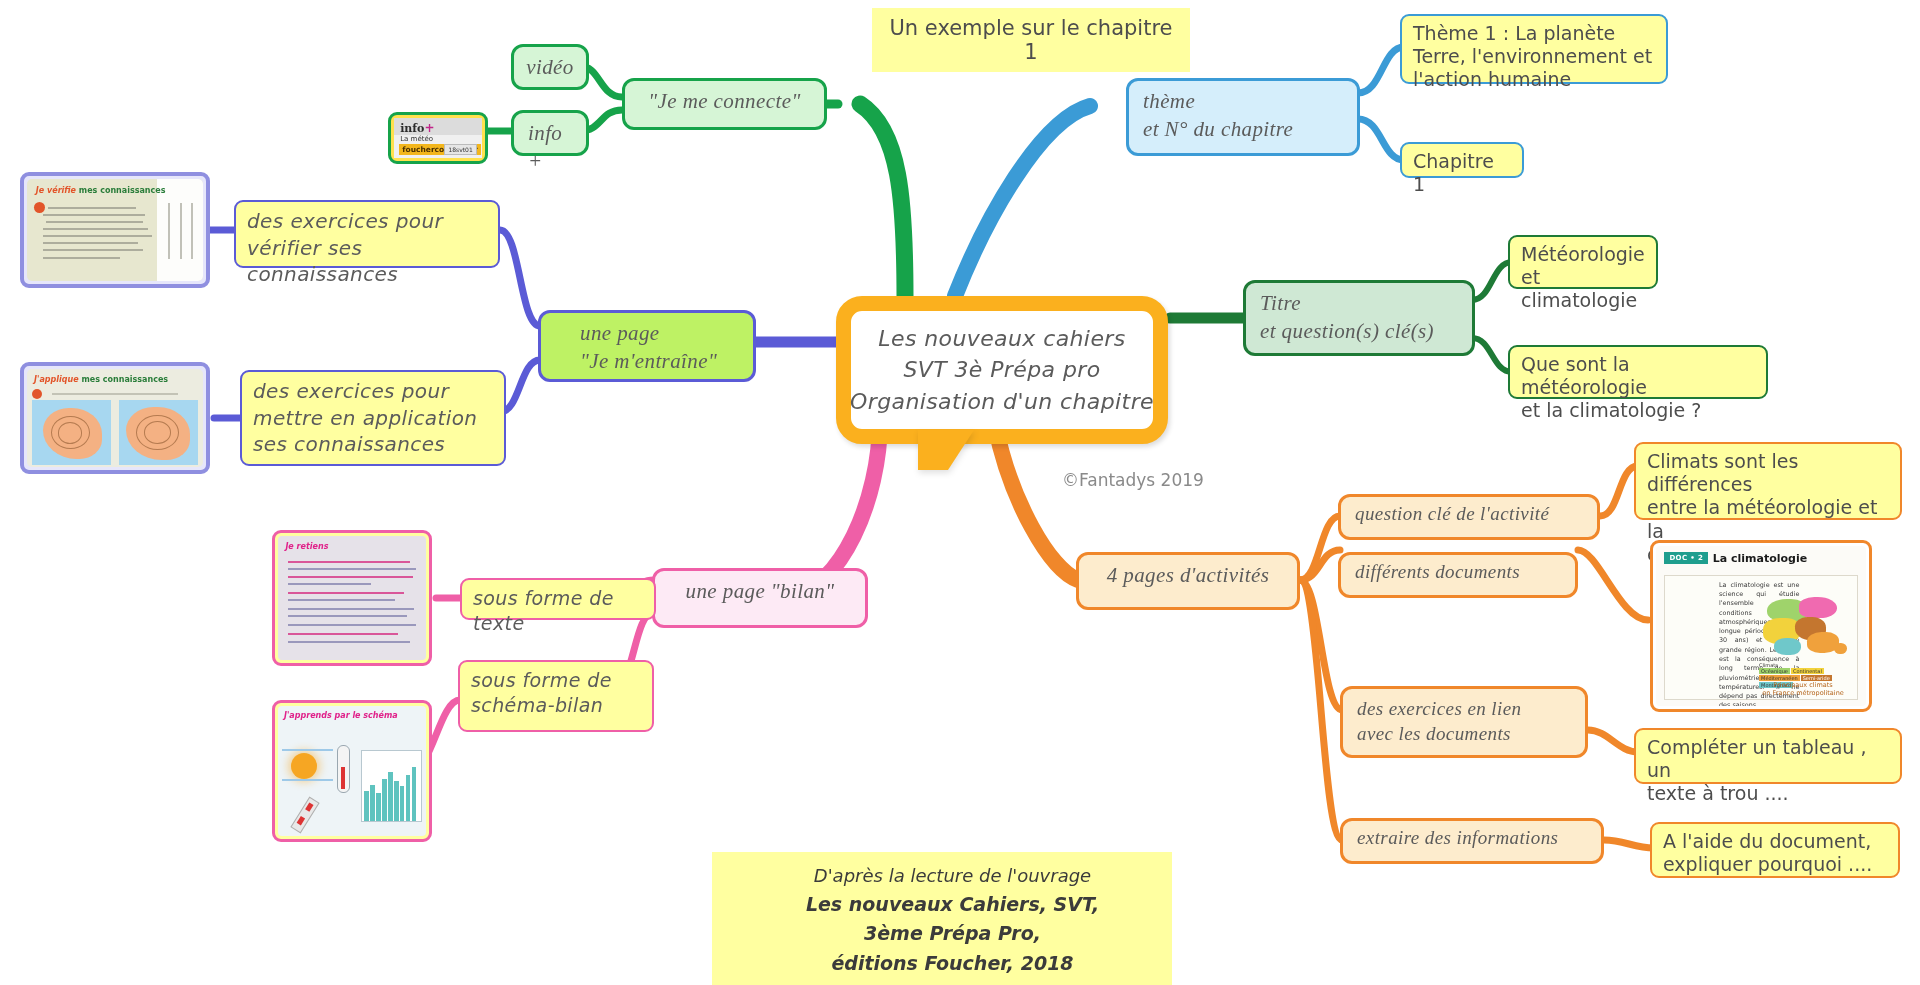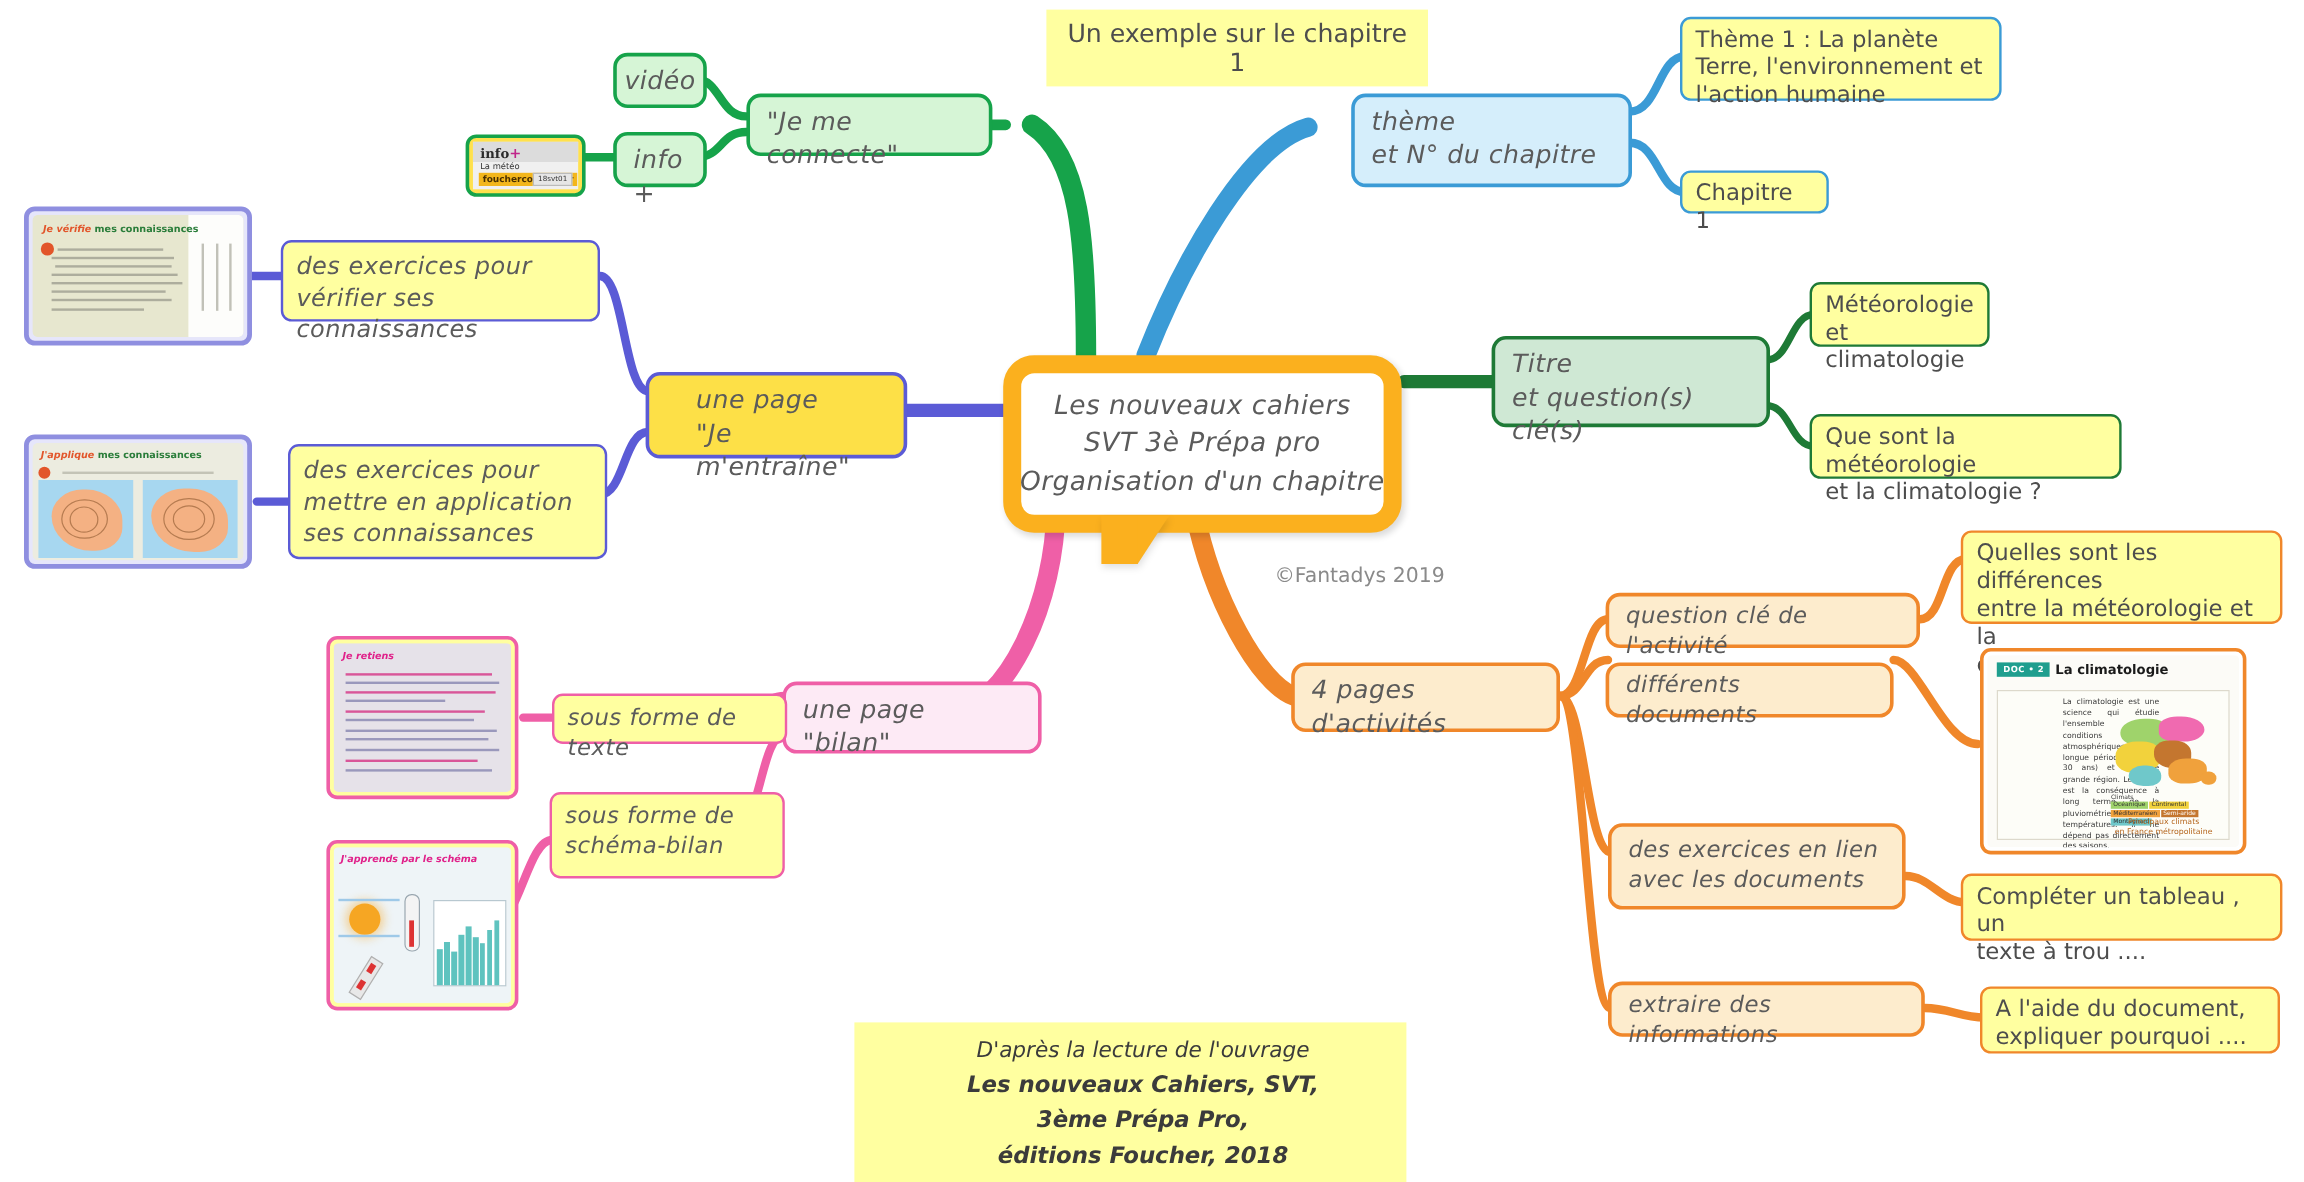--- a/index.html
+++ b/index.html
@@ -58,20 +58,21 @@
     border-radius: 9px;
     border-width: 2.5px;
     padding: 6px 11px;
     font-size: 19px;
   }
   .branch-box {
     border-radius: 12px;
     border-width: 3px;
     padding: 7px 14px;
     font-size: 21px;
+    font-family: Liberation Serif, serif;
   }
   .label-flat {
     position: absolute;
     background: #ffffa0;
     border: none;
     padding: 8px 14px;
     font-size: 21px;
     color: #4d4d4d;
     z-index: 6;
   }
@@ -352,21 +353,21 @@
   <div class="node leaf-yellow plain" style="left:1508px; top:235px; width:150px; height:54px; border-color:#1e7a36;">
     <span>Météorologie</span>
     <span>et climatologie</span>
   </div>
 
   <div class="node leaf-yellow plain" style="left:1508px; top:345px; width:260px; height:54px; border-color:#1e7a36;">
     <span>Que sont la météorologie</span>
     <span>et la climatologie ?</span>
   </div>
 
-  <div class="node branch-box hand" style="left:538px; top:310px; width:218px; height:72px; border-color:#5b5bd6; background:#fde047;padding-left:39px;">
+  <div class="node branch-box hand" style="left:538px; top:310px; width:218px; height:72px; border-color:#5b5bd6; background:#bef264;padding-left:39px;">
     <span>une page</span>
     <span>"Je m'entraîne"</span>
   </div>
 
   <div class="node leaf-yellow hand" style="left:234px; top:200px; width:266px; height:68px; border-color:#5b5bd6; font-size:20px;">
     <span>des exercices pour</span>
     <span>vérifier ses connaissances</span>
   </div>
 
   <div class="node leaf-yellow hand" style="left:240px; top:370px; width:266px; height:96px; border-color:#5b5bd6; font-size:20px;">
@@ -495,21 +496,21 @@
   <div class="node branch-box hand" style="left:1340px; top:818px; width:264px; height:46px; border-color:#f0872a; background:#fdeccd; font-size:19px; align-items:flex-start; padding-top:4px;">
     <span>extraire des informations</span>
   </div>
 
   <div class="node branch-box hand" style="left:1340px; top:686px; width:248px; height:72px; border-color:#f0872a; background:#fdeccd; font-size:19px;">
     <span>des exercices en lien</span>
     <span>avec les documents</span>
   </div>
 
   <div class="node leaf-yellow plain" style="left:1634px; top:442px; width:268px; height:78px; border-color:#f0872a;">
-    <span>Quelles sont les différences</span>
+    <span>Climats sont les différences</span>
     <span>entre la météorologie et la</span>
     <span>climatologie ?</span>
   </div>
 
   <div class="node leaf-yellow plain" style="left:1634px; top:728px; width:268px; height:56px; border-color:#f0872a;">
     <span>Compléter un tableau , un</span>
     <span>texte à trou ....</span>
   </div>
 
   <div class="node leaf-yellow plain" style="left:1650px; top:822px; width:250px; height:56px; border-color:#f0872a;">

